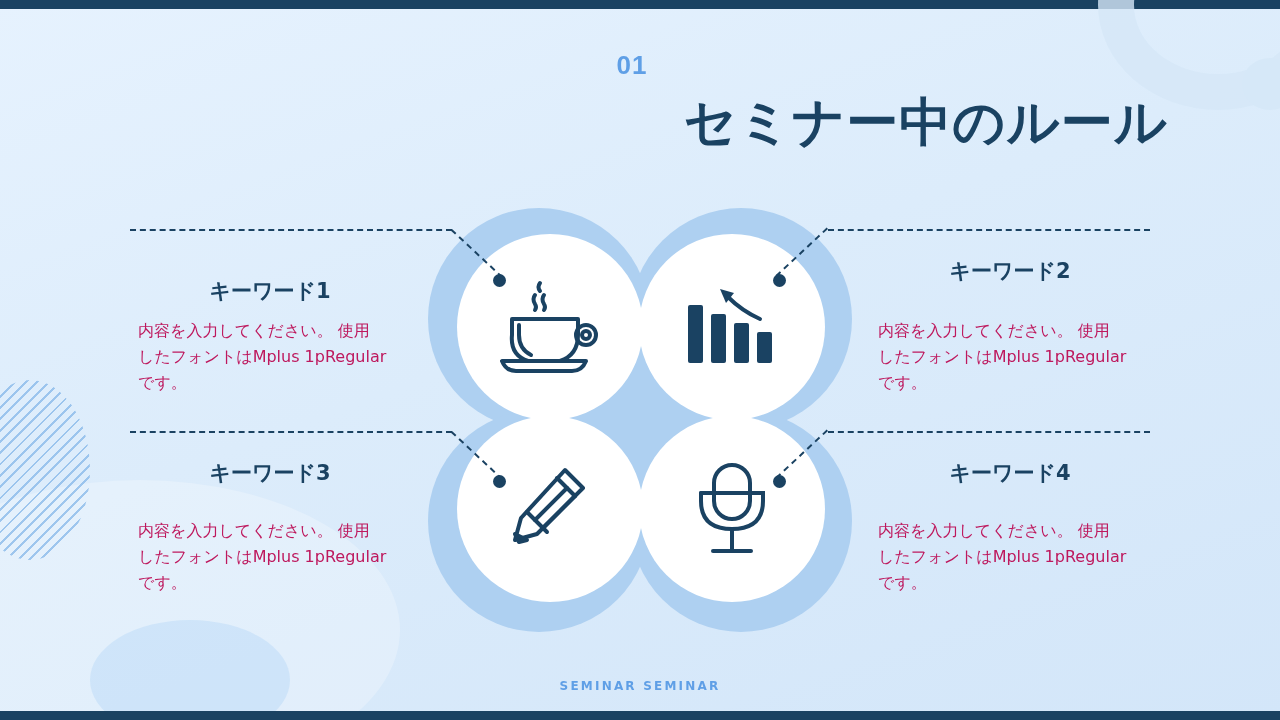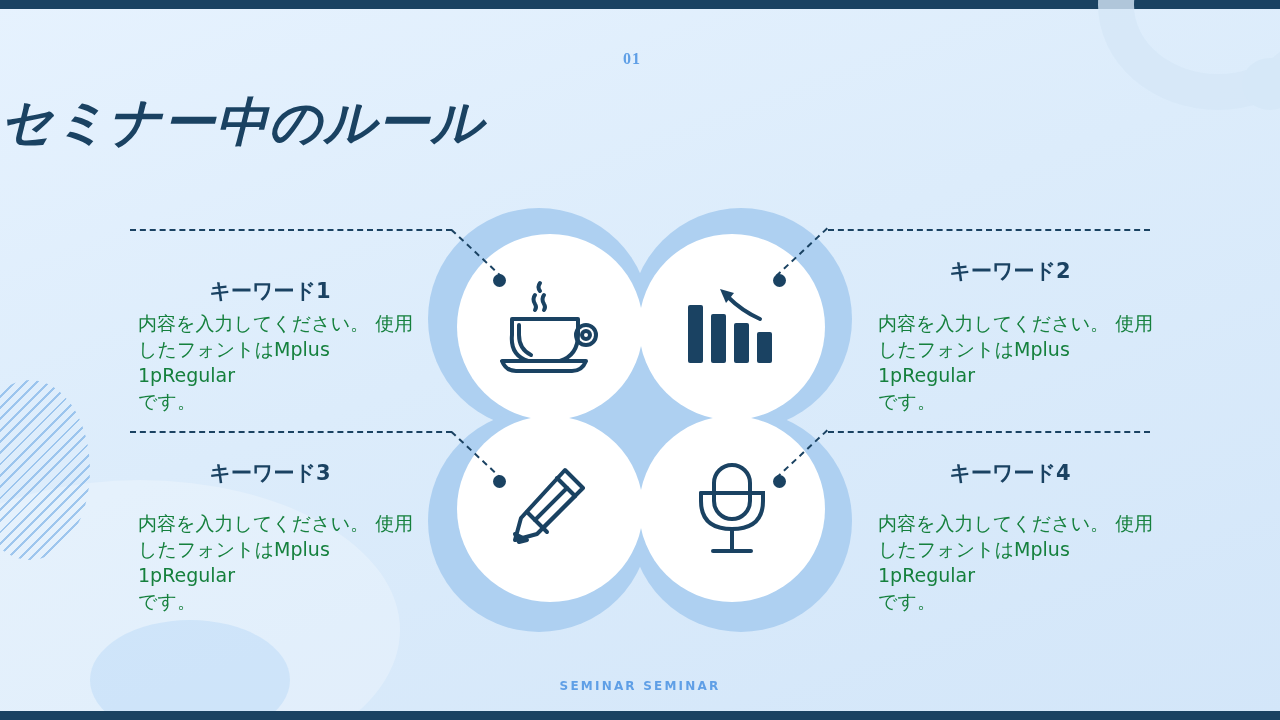--- a/index.html
+++ b/index.html
@@ -30,39 +30,39 @@
     position: absolute; left: -120px; top: 480px; width: 520px; height: 300px; border-radius: 50%;
     background: rgba(255,255,255,.25);
   }
   .deco-blob {
     position: absolute; left: 90px; top: 620px; width: 200px; height: 120px; border-radius: 50%;
     background: rgba(170,210,245,.35);
   }
 
   .eyebrow {
     position: absolute; left: 0; width: 1264px; top: 50px; text-align: center;
-    font-family: Liberation Serif, serif; font-size: 16px; font-weight: bold; color: #5f9fe6; letter-spacing: 1px;
+    font-family: Liberation Sans, sans-serif; font-size: 26px; font-weight: bold; color: #5f9fe6; letter-spacing: 1px;
   }
   .title {
-    position: absolute; left: 0; width: 1168px; top: 88px; text-align: left;
-    font-size: 52px; font-weight: bold; color: #1a4262; letter-spacing: 1px; font-style: italic;
+    position: absolute; left: 0; width: 1168px; top: 88px; text-align: right;
+    font-size: 52px; font-weight: bold; color: #1a4262; letter-spacing: 1px;
   }
 
   .cluster { position: absolute; left: 428px; top: 208px; width: 424px; height: 424px; }
   .halo { position: absolute; width: 222px; height: 222px; border-radius: 50%; background: #aed0f1; }
   .center-fill { position: absolute; left: 150px; top: 150px; width: 124px; height: 124px; background: #aed0f1; transform: rotate(45deg); }
   .disc { position: absolute; width: 186px; height: 186px; border-radius: 50%; background: #ffffff; display: flex; align-items: center; justify-content: center; }
   .disc svg { display: block; }
 
   .dotline { position: absolute; border-top: 2px dashed #1a4262; height: 0; }
   .diag { position: absolute; height: 0; border-top: 2px dashed #1a4262; transform-origin: 0 0; }
   .node { position: absolute; width: 13px; height: 13px; border-radius: 50%; background: #1a4262; }
 
   .kw-title { position: absolute; font-size: 21px; font-weight: bold; color: #1a4262; width: 276px; text-align: center; }
-  .kw-body { position: absolute; font-size: 19px; line-height: 26px; color: #15803d; width: 280px; }
+  .kw-body { position: absolute; font-size: 16px; line-height: 26px; color: #be185d; width: 280px; margin-top: 8px; }
 
   .footer {
     position: absolute; left: 0; width: 1280px; top: 679px; text-align: center;
     font-size: 12px; letter-spacing: 2.2px; color: #5f9fe6; font-weight: bold;
   }
 </style>
 </head>
 <body>
 
 <div class="bar-top"></div>

